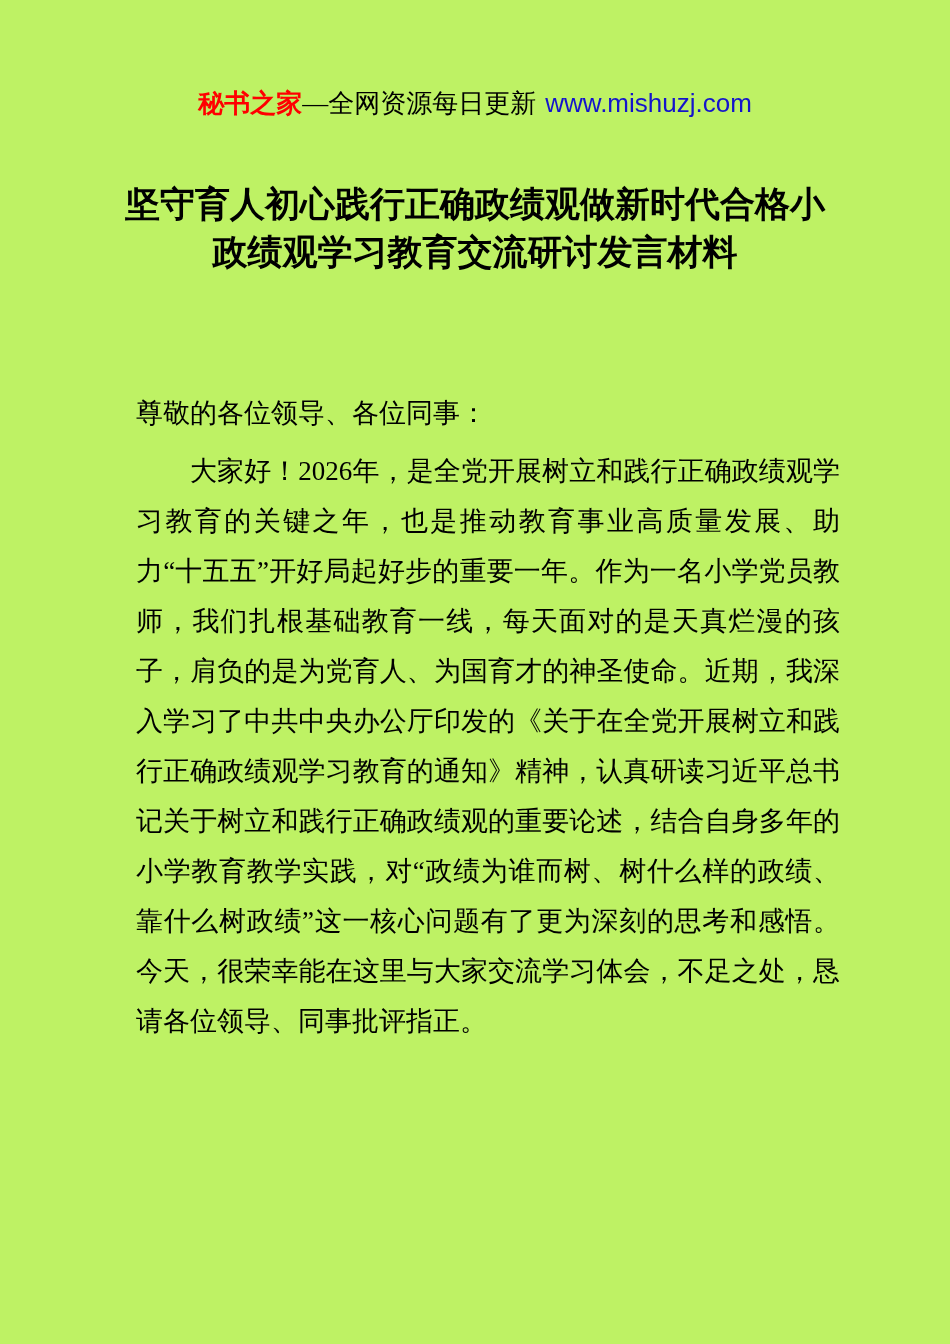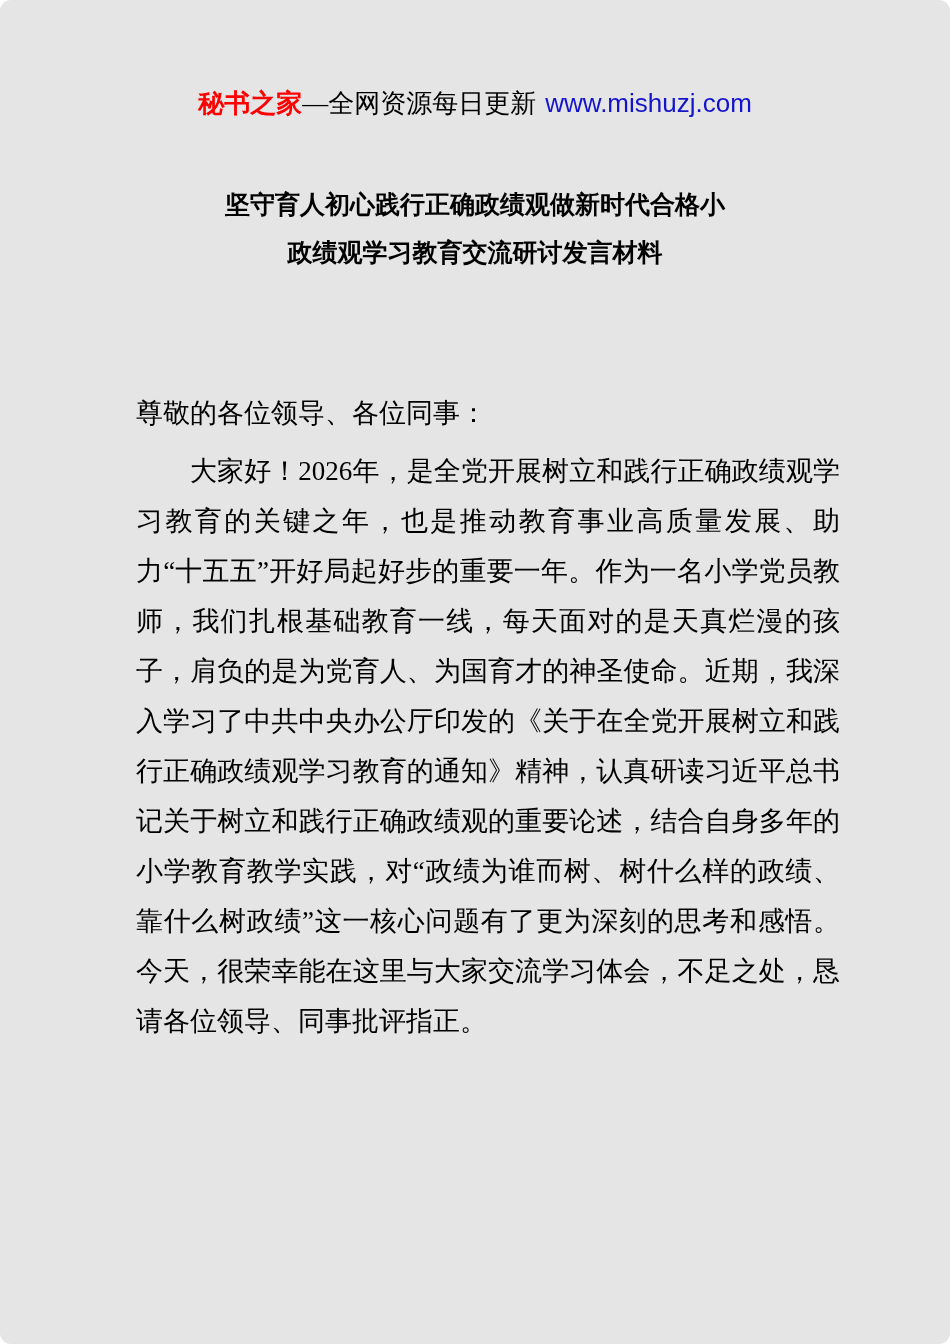--- a/index.html
+++ b/index.html
@@ -4,25 +4,24 @@
 <style>
   html, body {
     margin: 0;
     padding: 0;
     background: #ffffff;
   }
   .page {
     position: relative;
     width: 950px;
     height: 1344px;
-    background: #e5e5e5;
+    background: #bef264;
     overflow: hidden;
     color: #000000;
     font-family: "Liberation Serif", "DejaVu Sans", sans-serif;
-    border-radius: 11px;
   }
   
   .banner {
     position: absolute;
     top: 88px;
     left: 0;
     width: 950px;
     text-align: center;
     font-size: 26px;
     line-height: 30px;
@@ -45,21 +44,21 @@
     cursor: pointer;
   }
   
   .doc-title {
     position: absolute;
     top: 181px;
     left: 0;
     width: 950px;
     margin: 0;
     text-align: center;
-    font-size: 25px;
+    font-size: 35px;
     line-height: 48px;
     font-weight: 700;
     color: #000000;
   }
   .doc-title .title-line {
     display: block;
   }
   
   .content {
     position: absolute;

